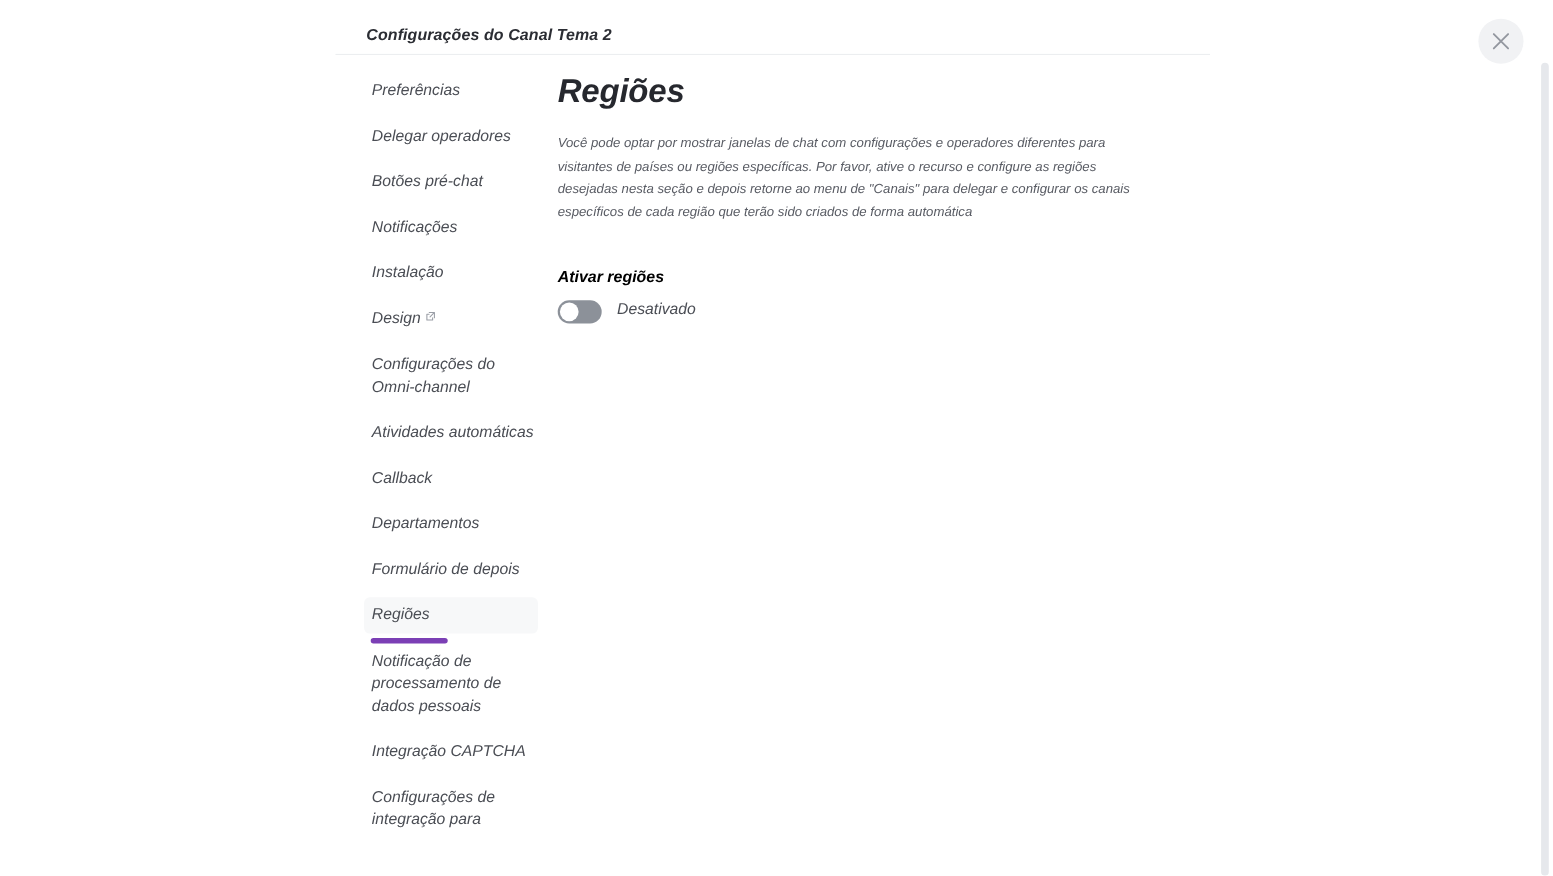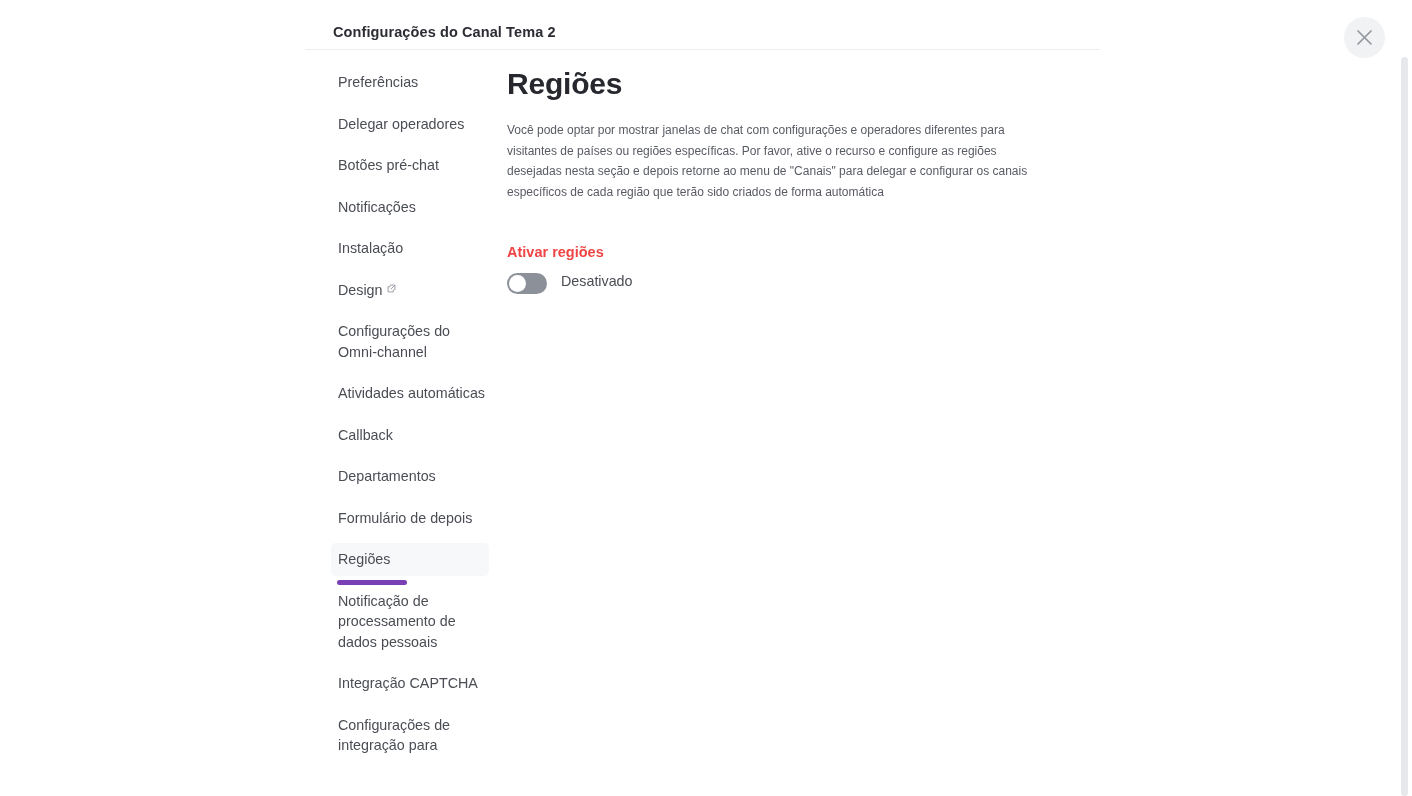--- a/index.html
+++ b/index.html
@@ -13,20 +13,21 @@
     overflow: hidden;
     font-family: "Liberation Sans", sans-serif;
     -webkit-font-smoothing: antialiased;
   }
 
   #app {
     position: relative;
     width: 1412px;
     height: 709px;
     background: #ffffff;
+    font-style: italic;
   }
 
   
   .panel {
     position: absolute;
     left: 305px;
     top: 0;
     width: 795px;
     height: 796px;
     background: #ffffff;
@@ -134,21 +135,21 @@
     margin: 0;
     width: 534px;
   }
 
   .section {
     margin-top: 42px;
   }
   .section-heading {
     font-size: 14.5px;
     font-weight: bold;
-    color: #ef4444;
+    color: #000000;
     margin-bottom: 13px;
   }
 
   .toggle-row {
     display: flex;
   }
   .toggle {
     position: relative;
     width: 40px;
     height: 21px;

